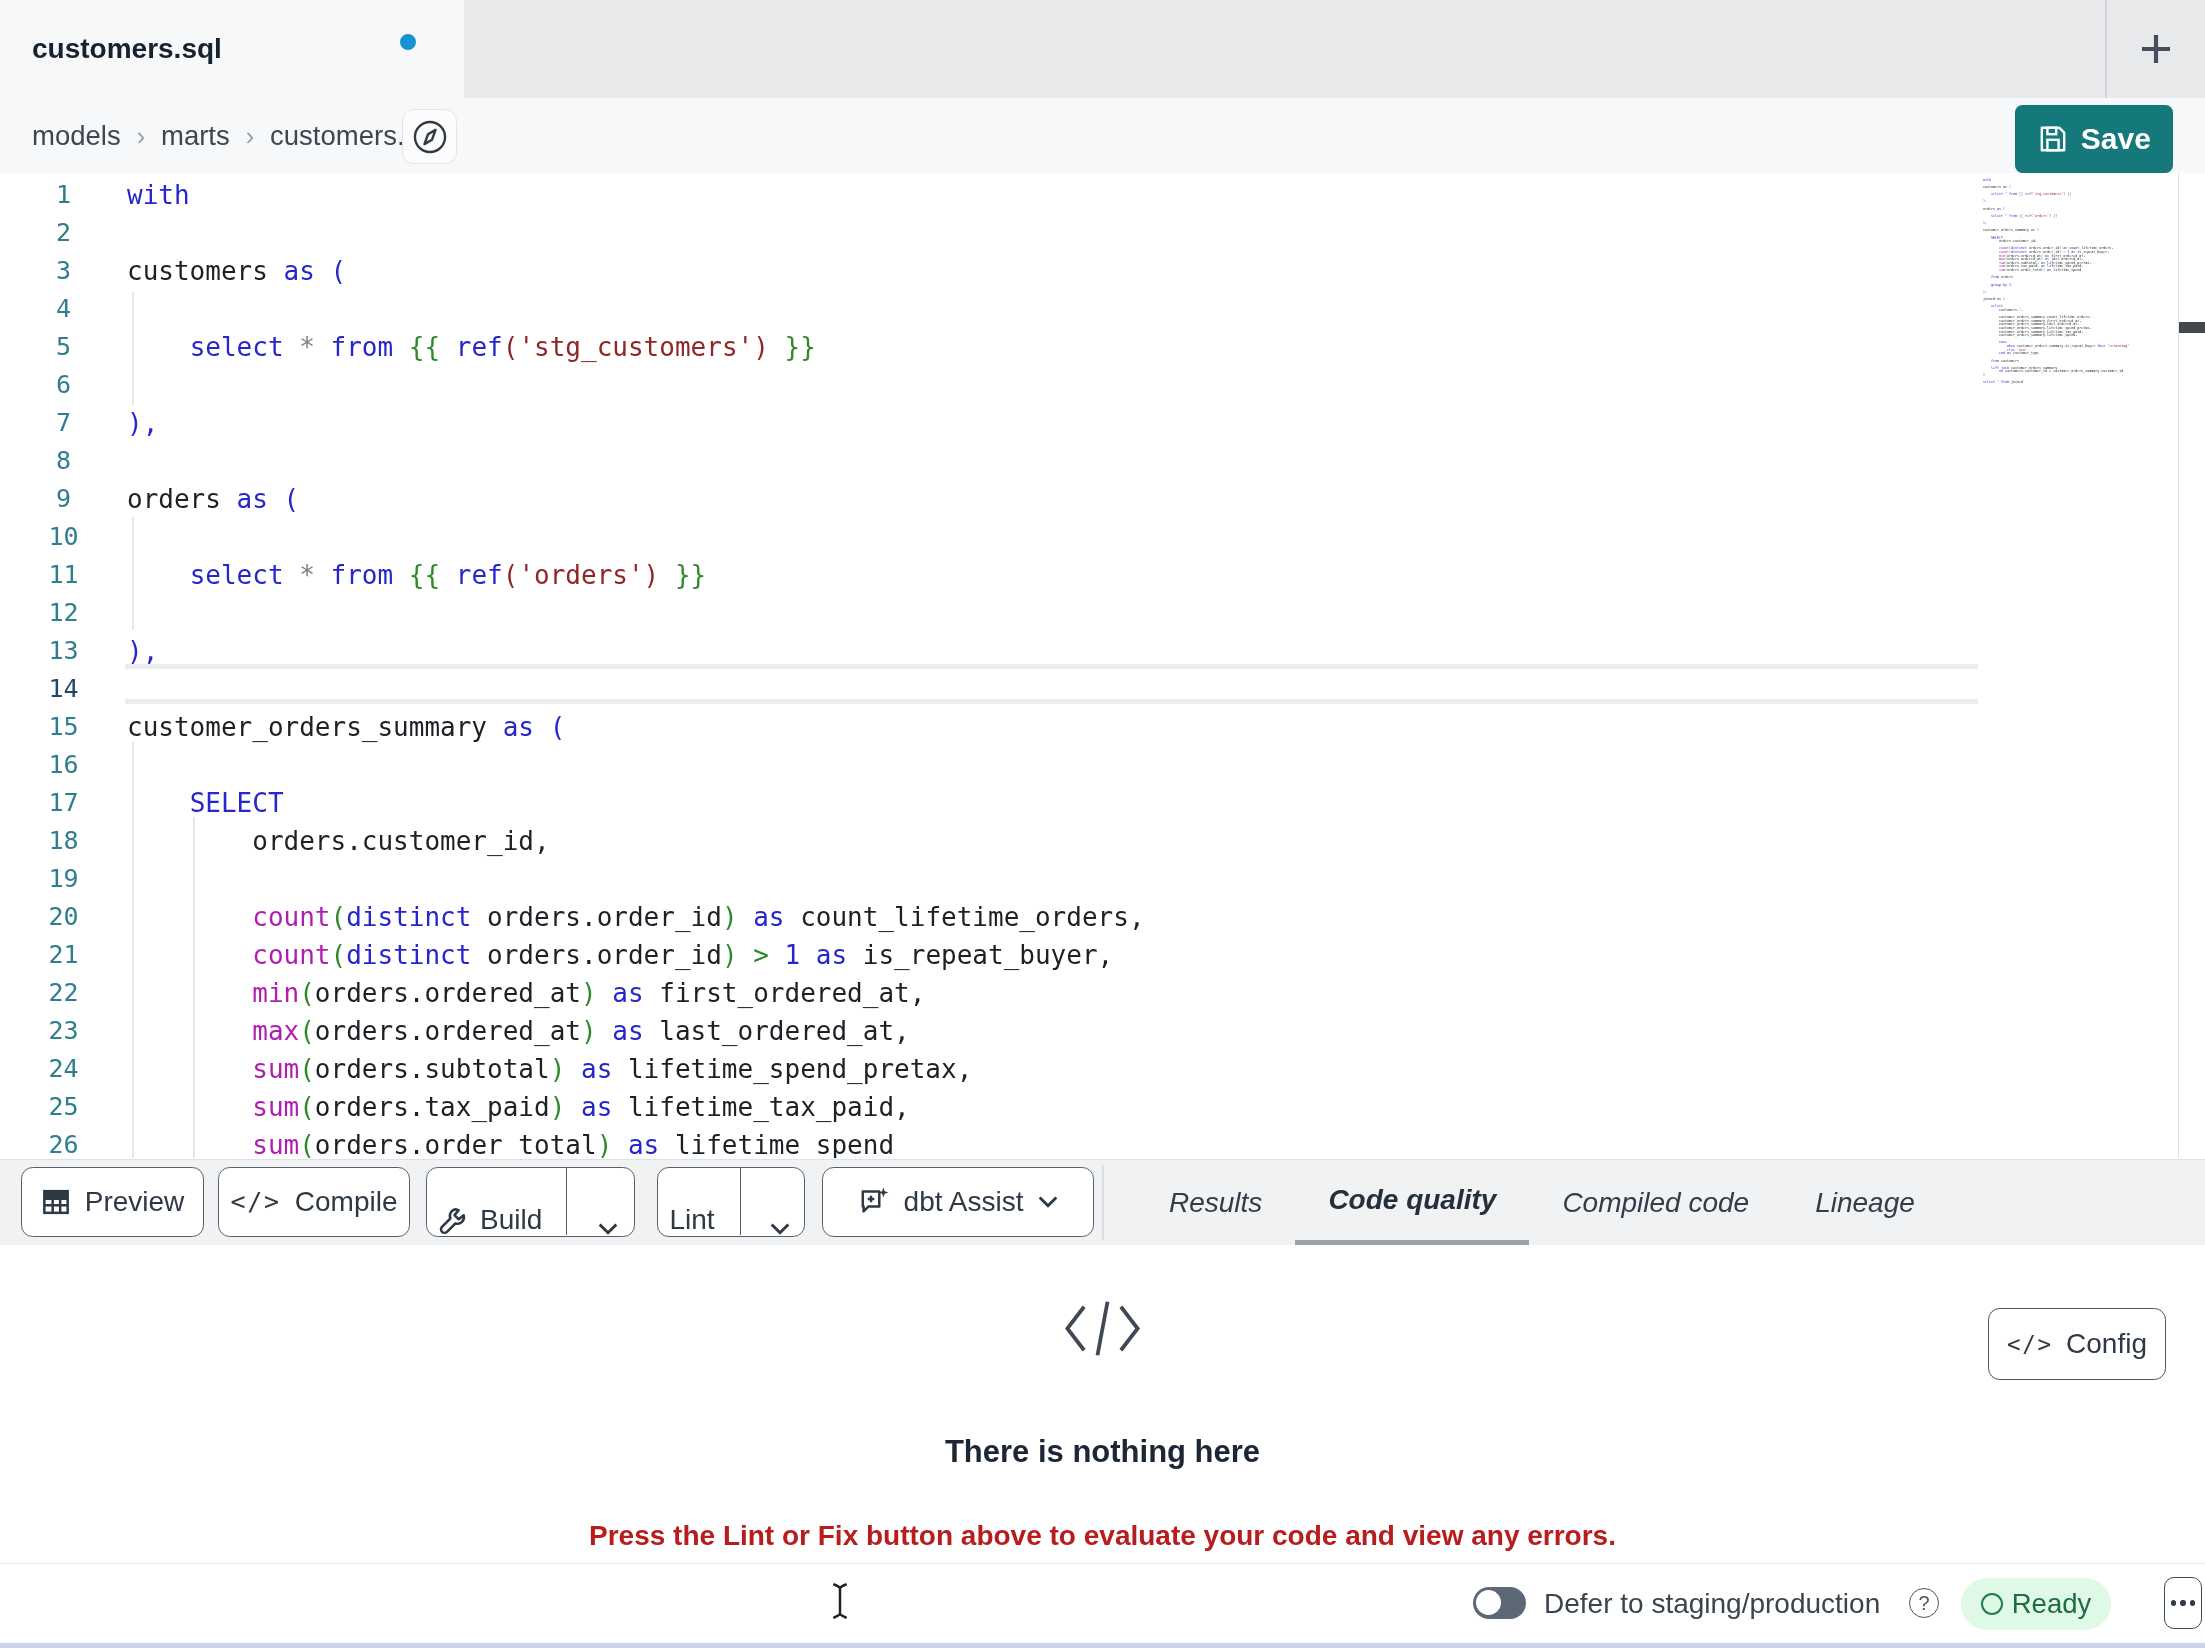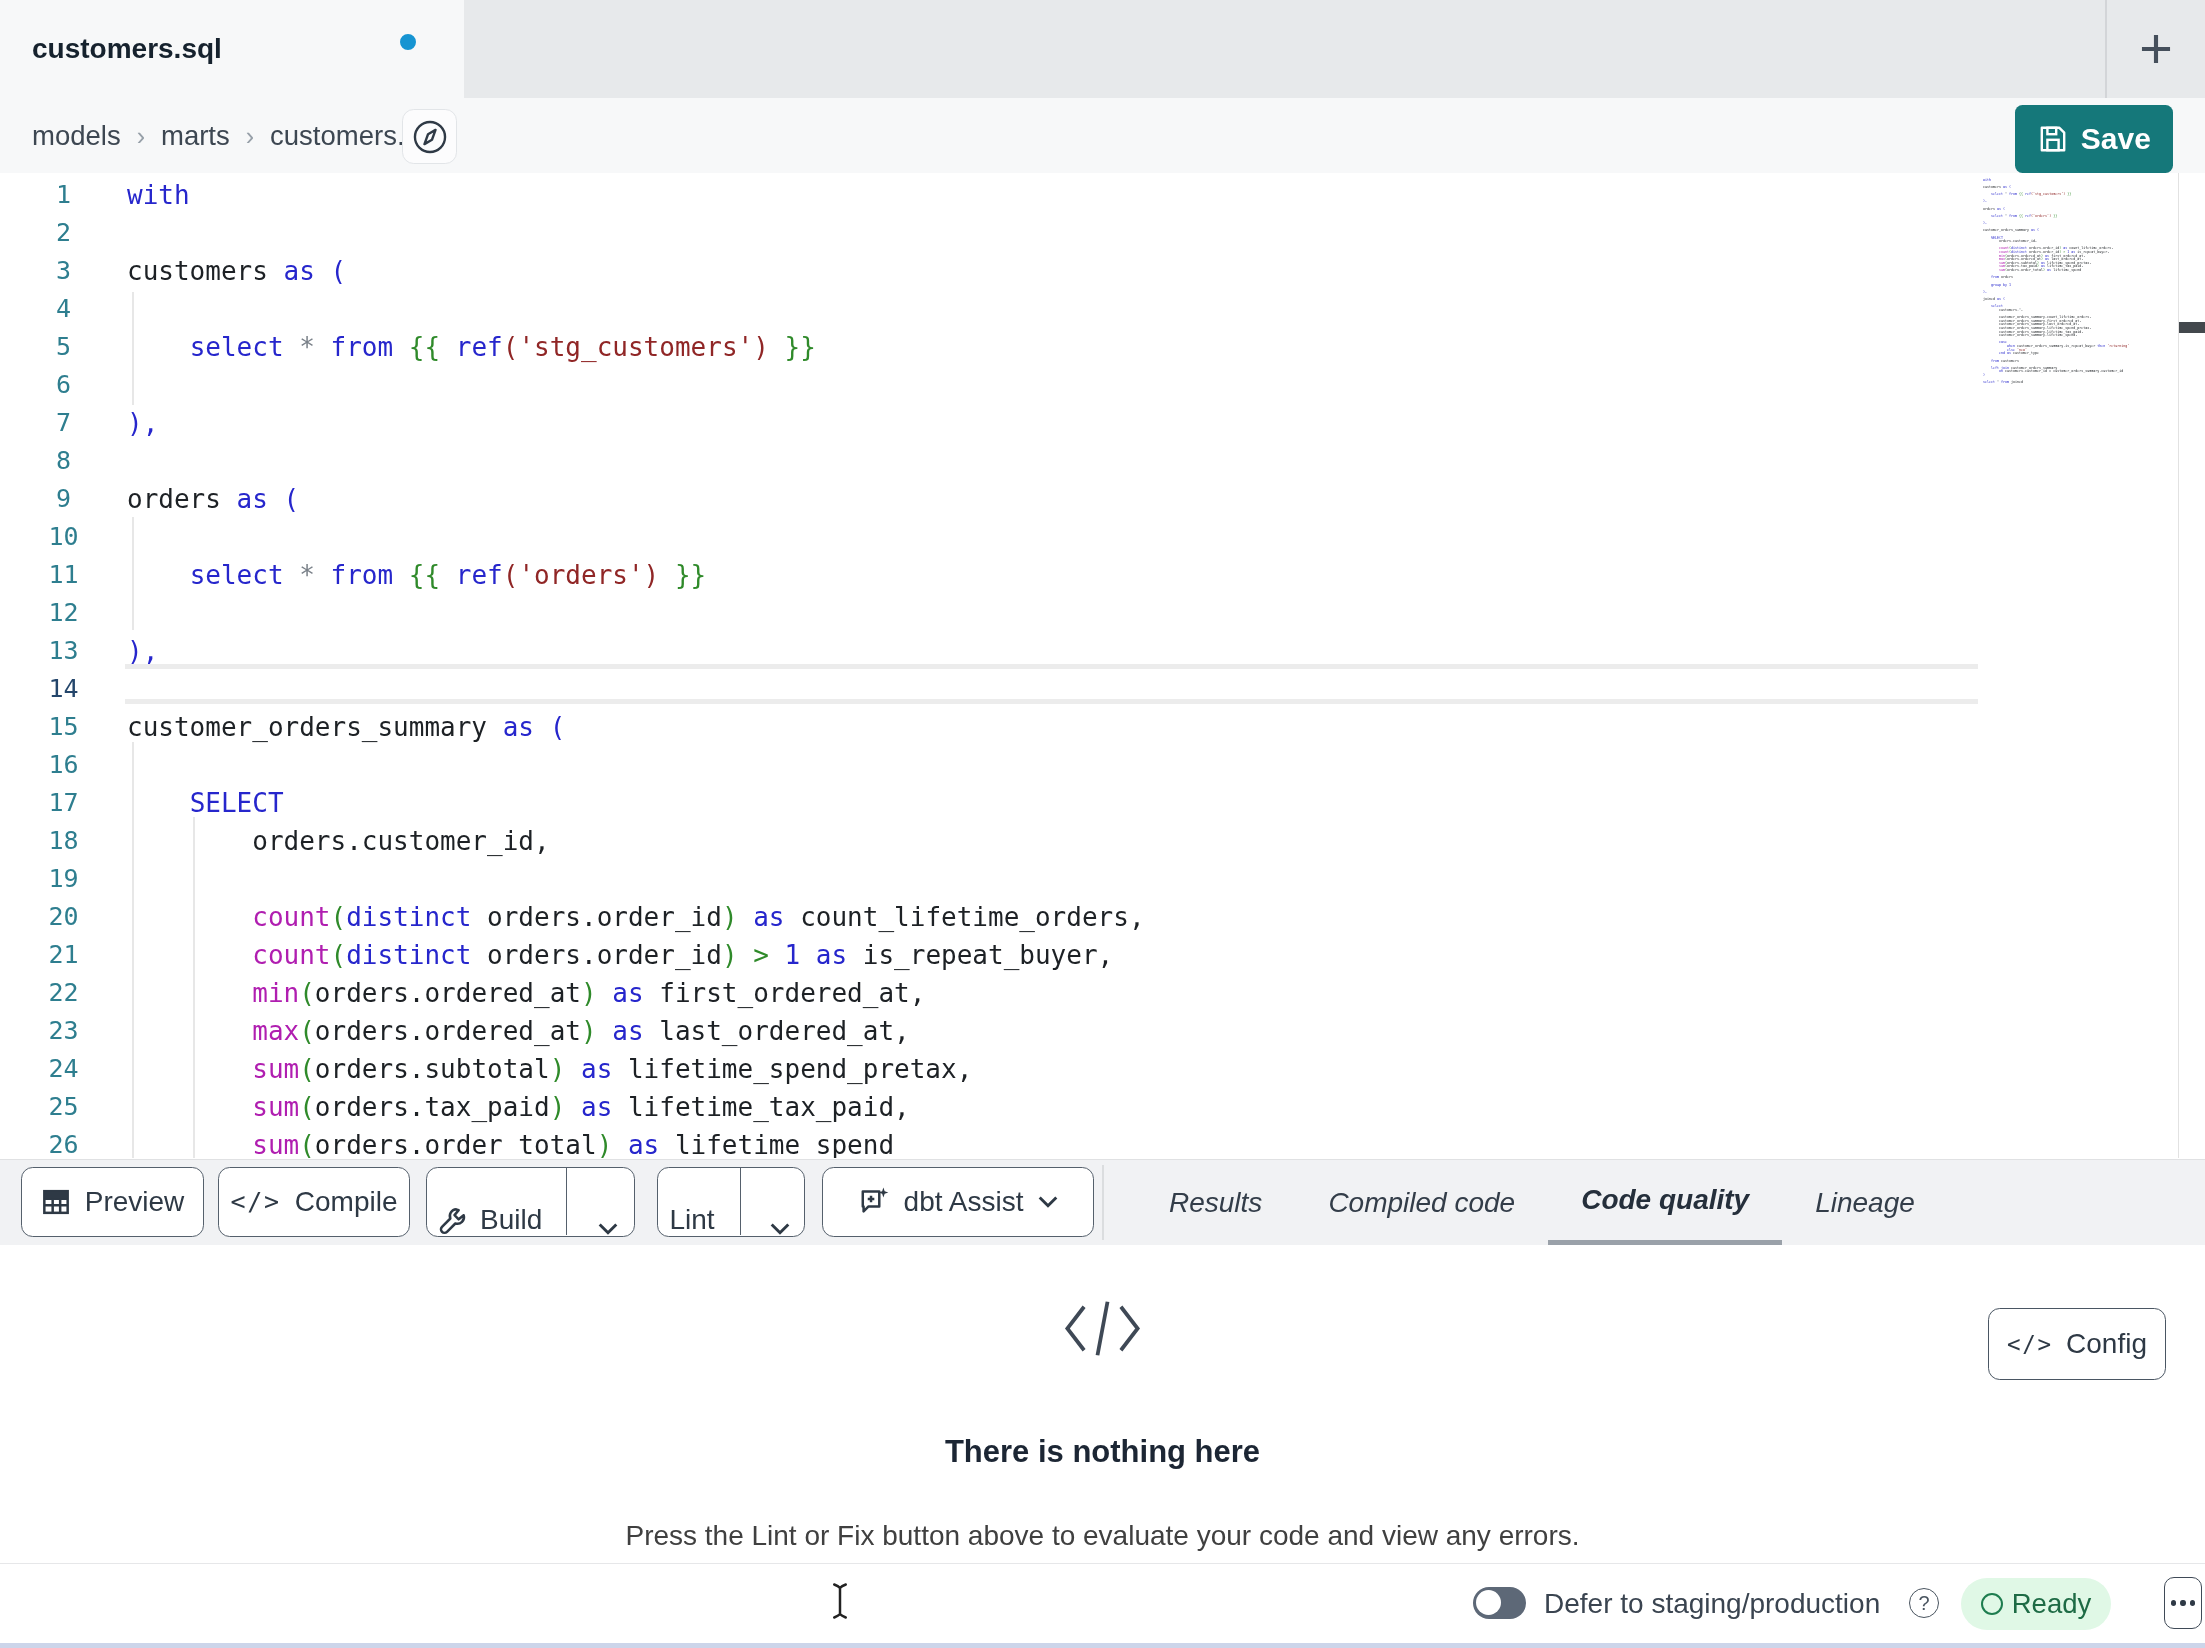--- a/index.html
+++ b/index.html
@@ -64,21 +64,21 @@
   .btn .seg-div { width:1.7px; height:67px; background:#55606c; }
   .btn .seg { display:flex; align-items:flex-end; justify-content:center; height:100%; }
   .icn { display:block; }
   .tabs { position:absolute; left:1136px; top:0; height:85px; display:flex; }
   .ptab { display:flex; align-items:center; padding:0 33px; font-size:28px; color:#333d49; height:85px;font-style:italic; }
   .ptab.active { font-weight:700; color:#252f3b; border-bottom:5.8px solid #9aa1a9; }
   
   .panel { position:absolute; left:0; top:1245px; width:2205px; height:318px; background:#ffffff; }
   .empty { position:absolute; left:0; top:50px; width:2205px; display:flex; flex-direction:column; align-items:center;gap:32px; }
   .empty-title { margin-top:40px; font-size:31px; font-weight:700; color:#1c2634; }
-  .empty-sub { margin-top:18.3px; font-size:28px; color:#404040; }
+  .empty-sub { margin-top:18.3px; font-size:28px; color:#b91c1c;font-weight:bold; }
   .config-btn { position:absolute; left:1988px; top:63px; width:178px; height:72px; border:1.7px solid #4a5663;
     border-radius:11.7px; background:#ffffff; display:flex; align-items:center; justify-content:center; gap:13.3px;
     font-size:28px; color:#2e3945; }
   .code-glyph { font-family:"DejaVu Sans Mono", monospace; font-size:25px; color:#2e3945; letter-spacing:1.7px; }
   
   .statusbar { position:absolute; left:0; top:1563px; width:2205px; height:80px; background:#ffffff;
     border-top:0.8px solid #e6e7e9; }
   .bottom-edge { position:absolute; left:0; top:1643px; width:2205px; height:5px; background:#ccd5ea; }
   .toggle { position:absolute; left:1473px; top:23px; width:53px; height:32px; background:#5d6877; border-radius:16px; }
   .toggle .knob { position:absolute; left:3.3px; top:3.3px; width:25px; height:25px; border-radius:50%; background:#ffffff; }
@@ -286,22 +286,22 @@
     </svg>
     <span>dbt Assist</span>
     <svg class="icn" width="22" height="13.3" viewBox="0 0 26 16">
       <path d="M3 3 L13 13 L23 3" stroke="#2e3945" stroke-width="3.5" fill="none"></path>
     </svg>
   </button>
 
   <div class="vdiv"></div>
   <div class="tabs" id="panel-tabs">
       <div class="ptab">Results</div>
+      <div class="ptab active">Code quality</div>
       <div class="ptab">Compiled code</div>
-      <div class="ptab active">Code quality</div>
       <div class="ptab">Lineage</div>
     </div>
 </div>
 
 <div class="panel">
   <div class="empty">
     <svg width="87" height="67" viewBox="0 0 104 80">
       <path d="M30 14 L10 40 L30 66" stroke="#3f4956" stroke-width="4.5" fill="none"></path>
       <path d="M74 14 L94 40 L74 66" stroke="#3f4956" stroke-width="4.5" fill="none"></path>
       <path d="M58 8 L46 72" stroke="#3f4956" stroke-width="4.5" fill="none"></path>

